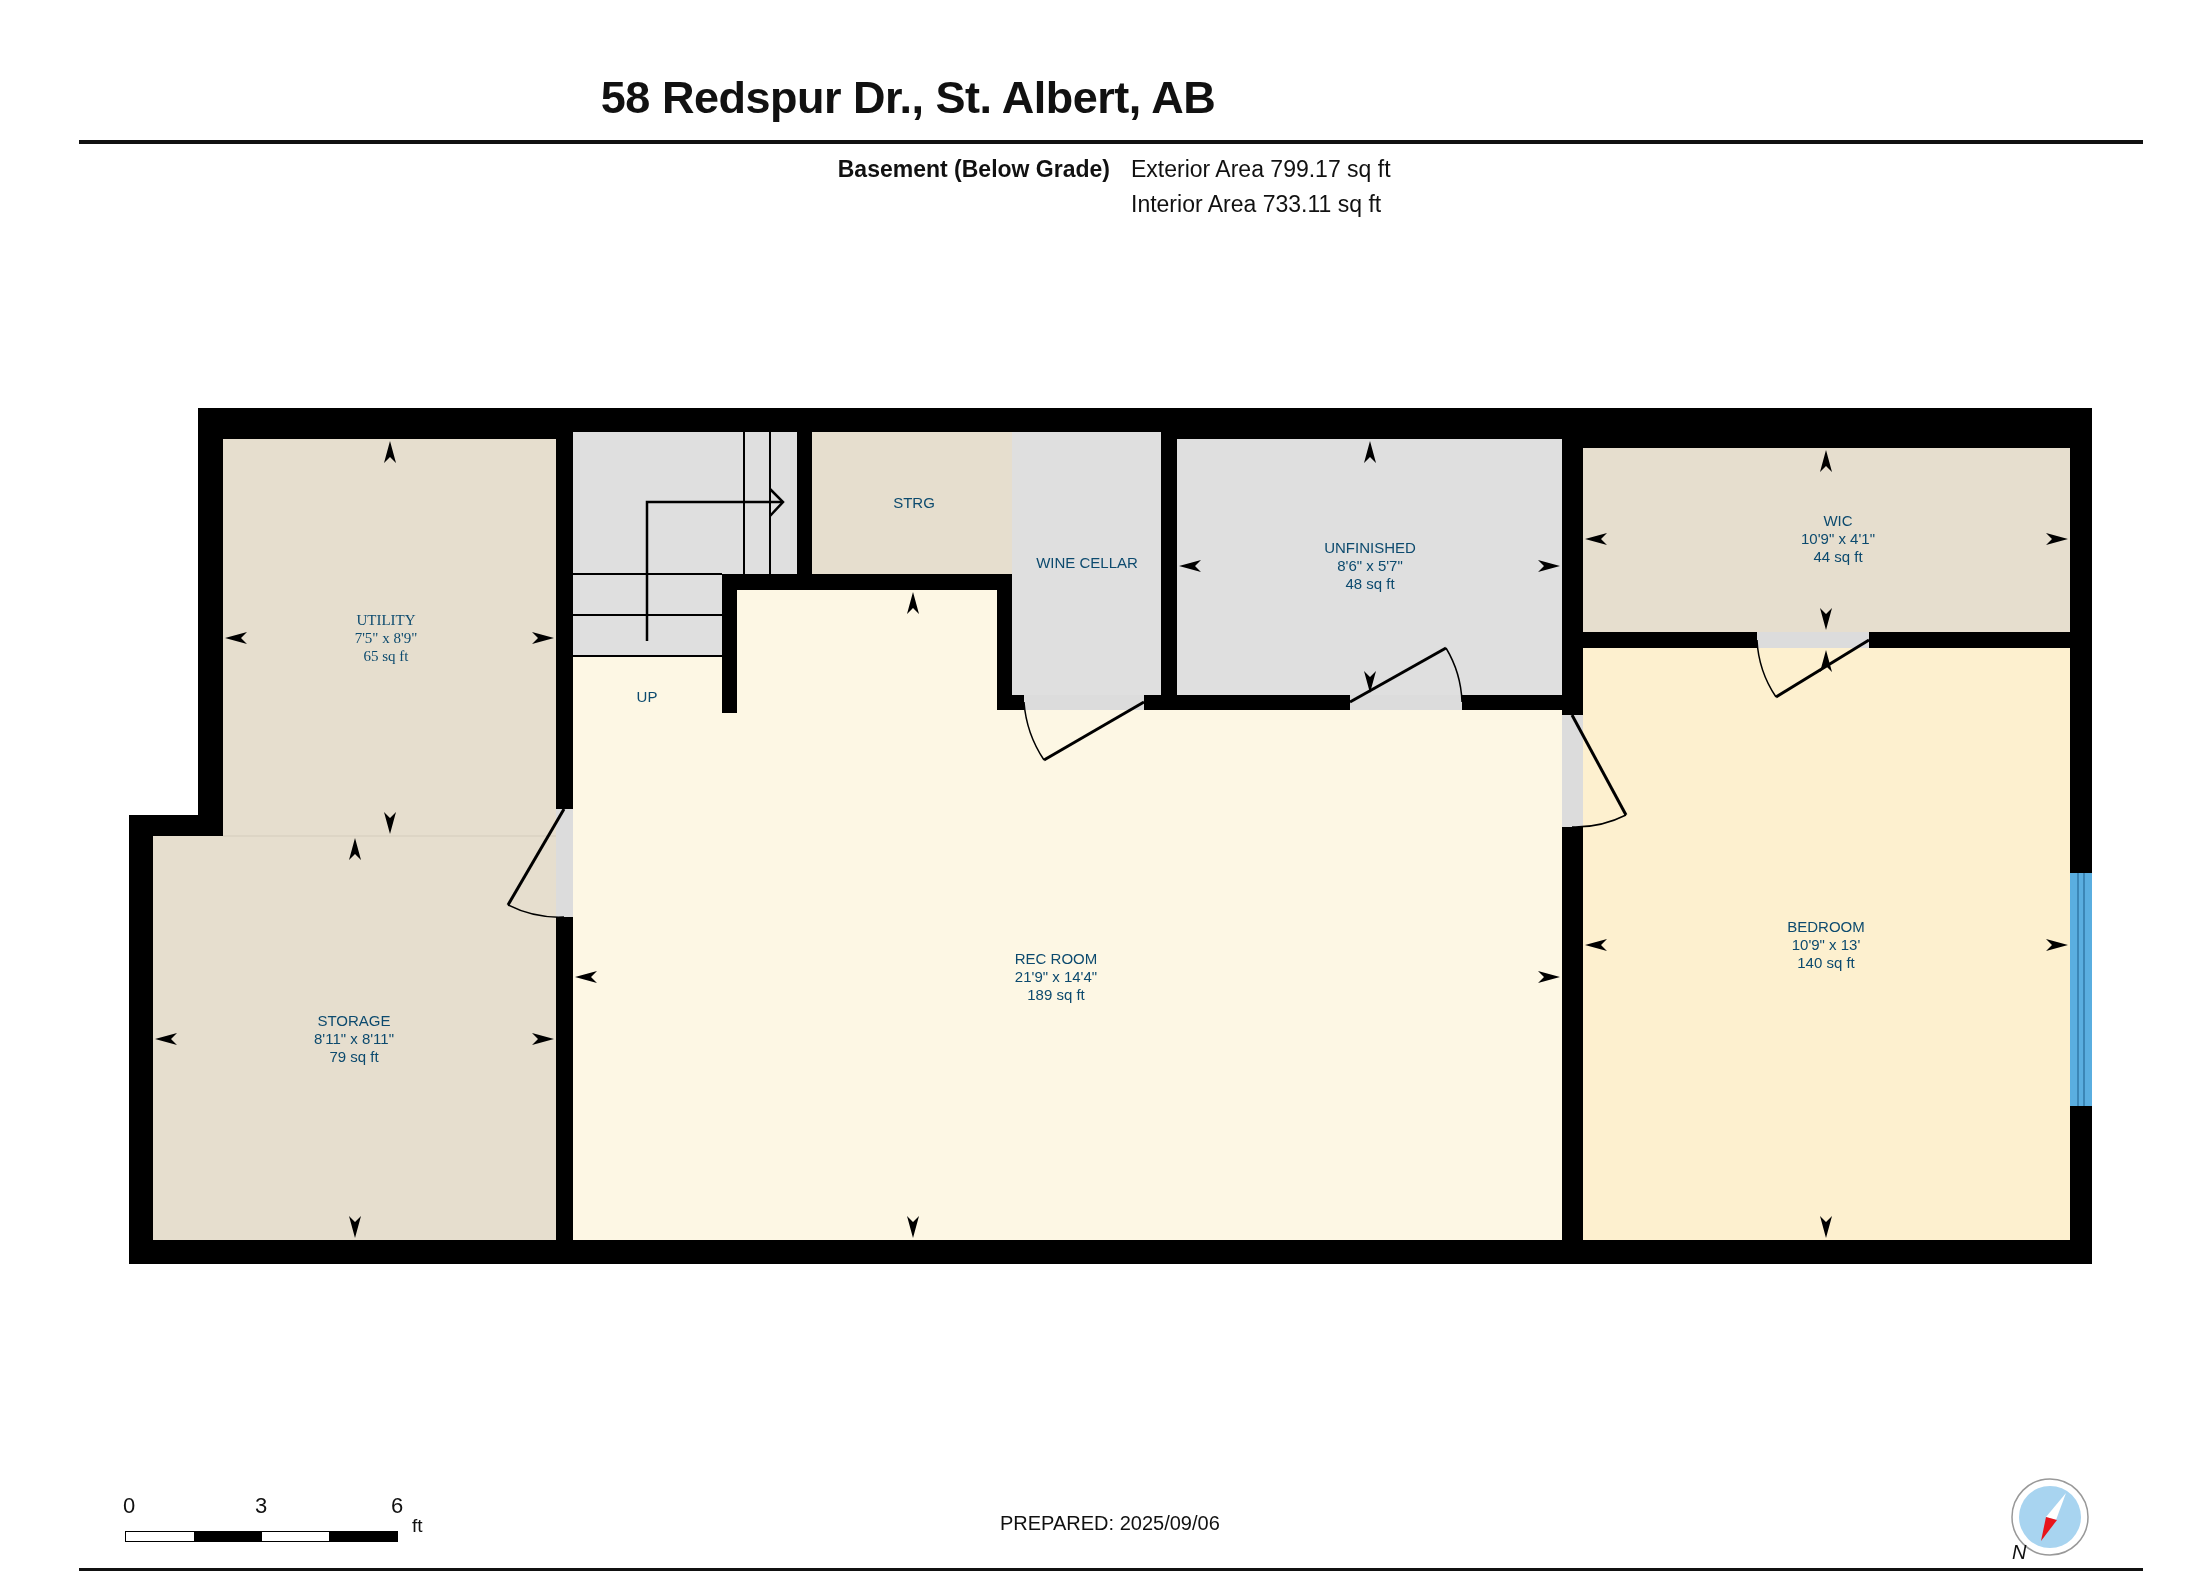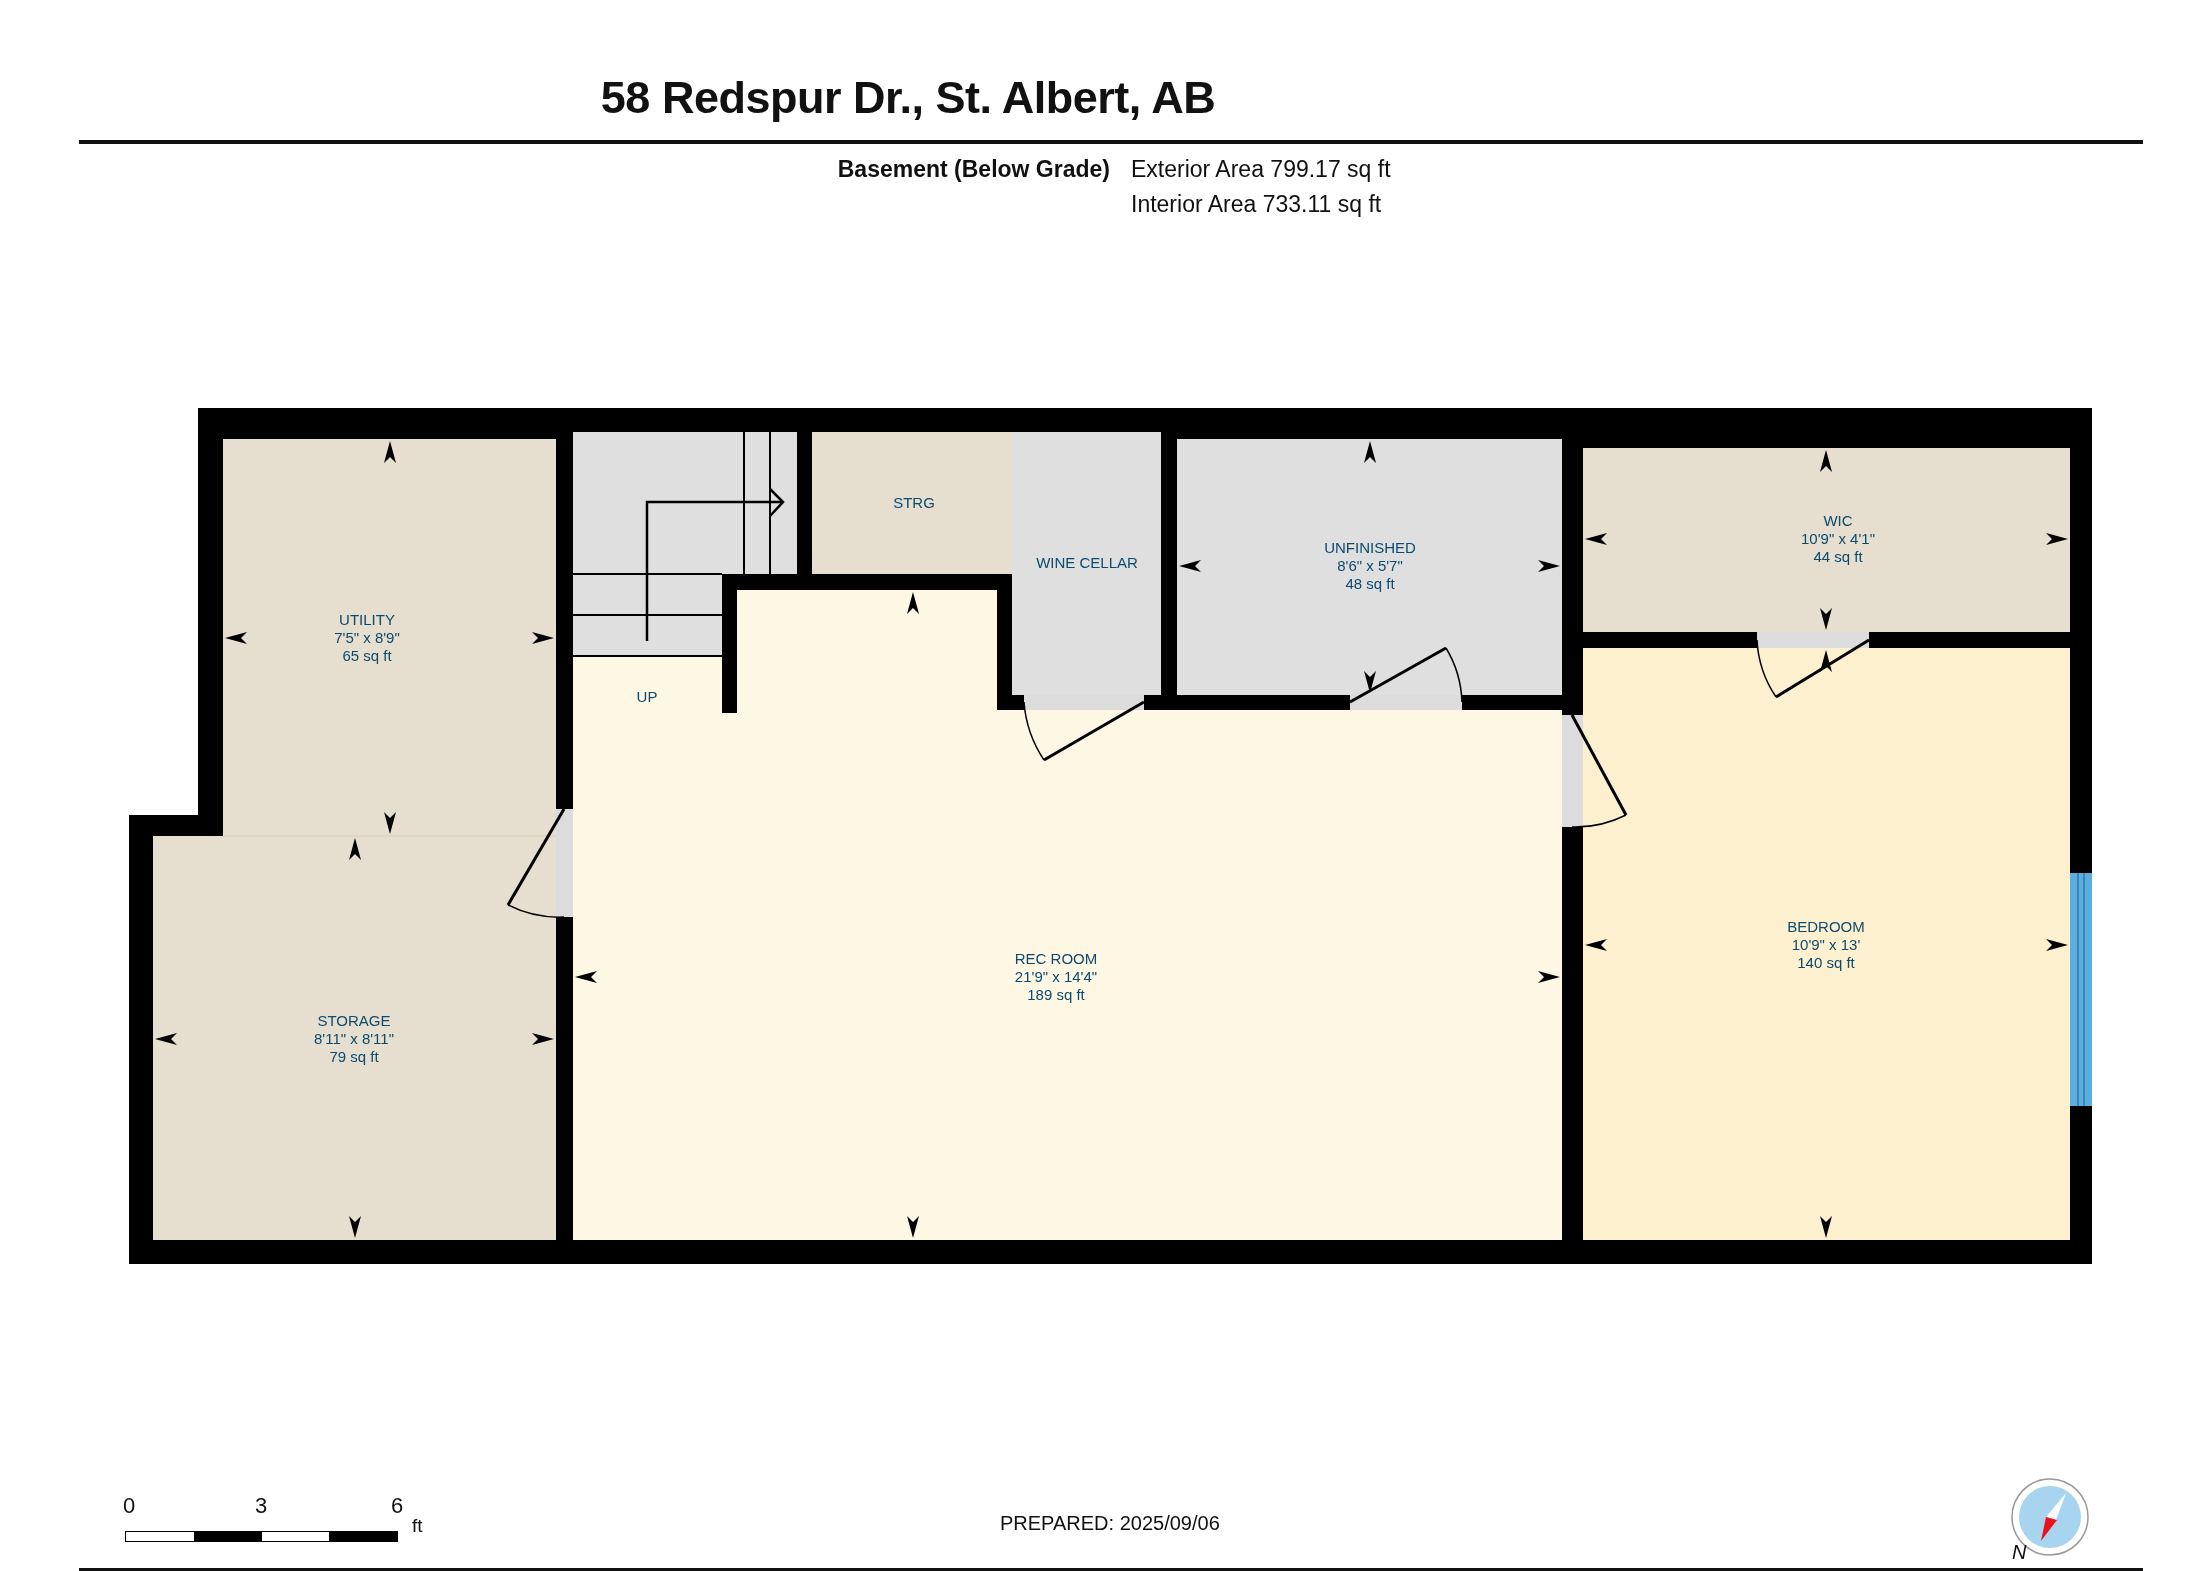--- a/index.html
+++ b/index.html
@@ -133,21 +133,21 @@
     <path d="M1585,539 l22,-6 l-6,6 l6,6 z"></path>
     <path d="M2068,539 l-22,-6 l6,6 l-6,6 z"></path>
 
     <path d="M1826,650 l-6,22 l6,-6 l6,6 z"></path>
     <path d="M1826,1238 l-6,-22 l6,6 l6,-6 z"></path>
     <path d="M1585,945 l22,-6 l-6,6 l6,6 z"></path>
     <path d="M2068,945 l-22,-6 l6,6 l-6,6 z"></path>
   </g>
 </svg>
 
-<div class="room-label" style="left:367px;top:638px;">
+<div class="room-label" style="left:386px;top:638px;font-family:Liberation Serif, serif;">
   <div>UTILITY</div>
   <div>7'5" x 8'9"</div>
   <div>65 sq ft</div>
 </div>
 <div class="room-label" style="left:354px;top:1039px;">
   <div>STORAGE</div>
   <div>8'11" x 8'11"</div>
   <div>79 sq ft</div>
 </div>
 <div class="room-label" style="left:914px;top:503px;">

